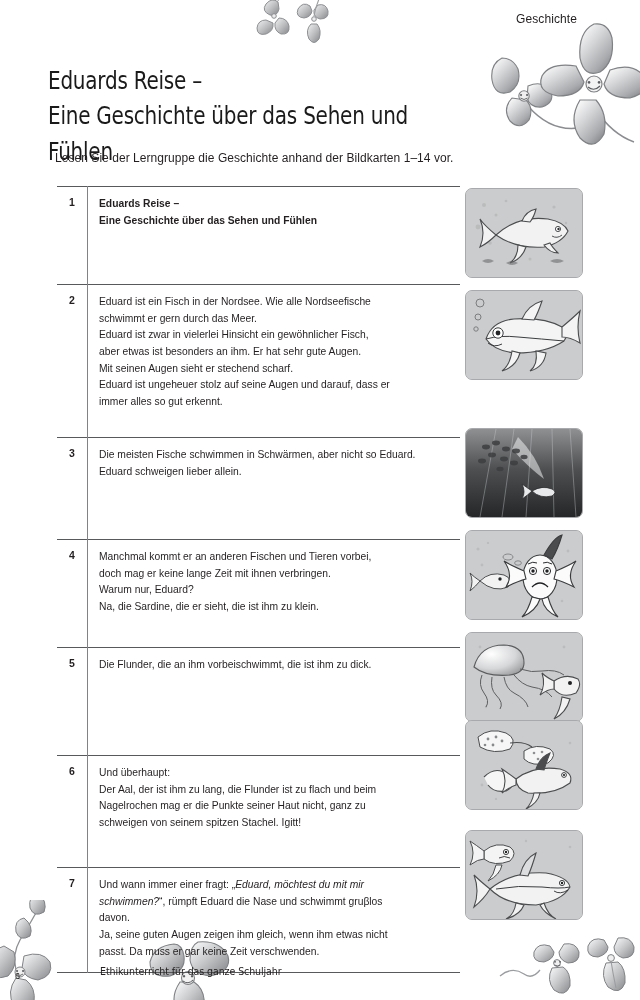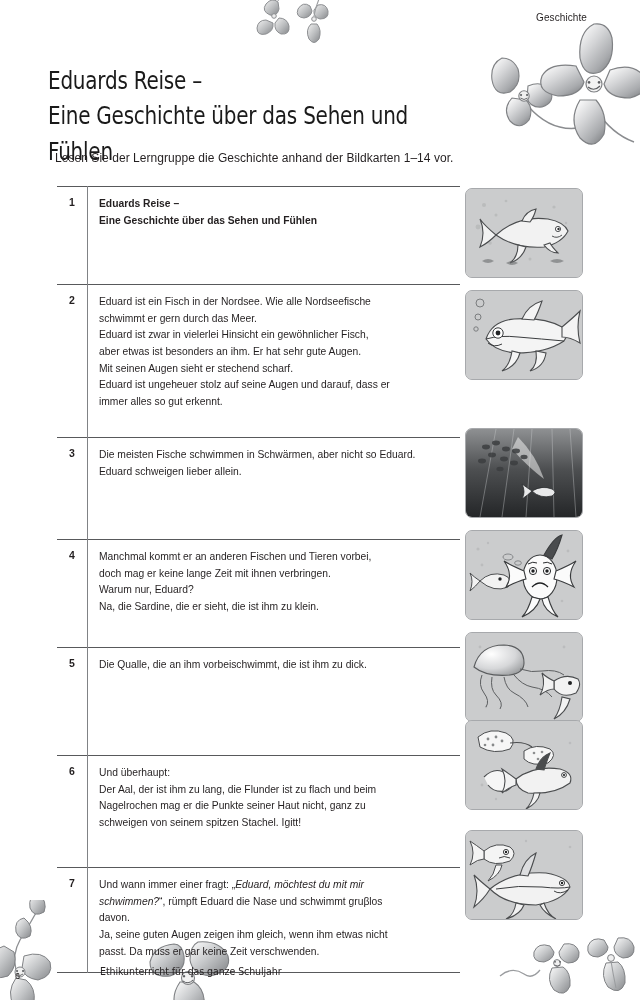--- a/index.html
+++ b/index.html
@@ -20,23 +20,23 @@
   .deco { position: absolute; pointer-events: none; }
   #deco-top-center { left: 248px; top: -4px; }
   #deco-top-right  { left: 484px; top: 14px; }
   #deco-bottom-left { left: -10px; top: 900px; }
   #deco-bottom-mid  { left: 140px; top: 938px; }
   #deco-bottom-right{ left: 282px; top: 930px; }
 
   
   #chapter-tag {
     position: absolute;
-    left: 536px;
+    left: 516px;
     top: 12px;
-    font-size: 10px;
+    font-size: 12px;
     letter-spacing: .1px;
     color: #231f20;
   }
 
   #page-title {
     position: absolute;
     left: 48px;
     top: 46px;
     width: 470px;
     font-family: "DejaVu Sans", sans-serif;
@@ -300,21 +300,21 @@
       </tr>
       <tr>
         <td class="num-cell" style="height: 98px;">4</td>
         <td class="text-cell">Manchmal kommt er an anderen Fischen und Tieren vorbei,
 doch mag er keine lange Zeit mit ihnen verbringen.
 Warum nur, Eduard?
 Na, die Sardine, die er sieht, die ist ihm zu klein.</td>
       </tr>
       <tr>
         <td class="num-cell" style="height: 98px;">5</td>
-        <td class="text-cell">Die Qualle, die an ihm vorbeischwimmt, die ist ihm zu dick.</td>
+        <td class="text-cell">Die Flunder, die an ihm vorbeischwimmt, die ist ihm zu dick.</td>
       </tr>
       <tr>
         <td class="num-cell" style="height: 102px;">6</td>
         <td class="text-cell">Und überhaupt:
 Der Aal, der ist ihm zu lang, die Flunder ist zu flach und beim
 Nagelrochen mag er die Punkte seiner Haut nicht, ganz zu
 schweigen von seinem spitzen Stachel. Igitt!</td>
       </tr>
       <tr>
         <td class="num-cell" style="height: 95px;">7</td>

